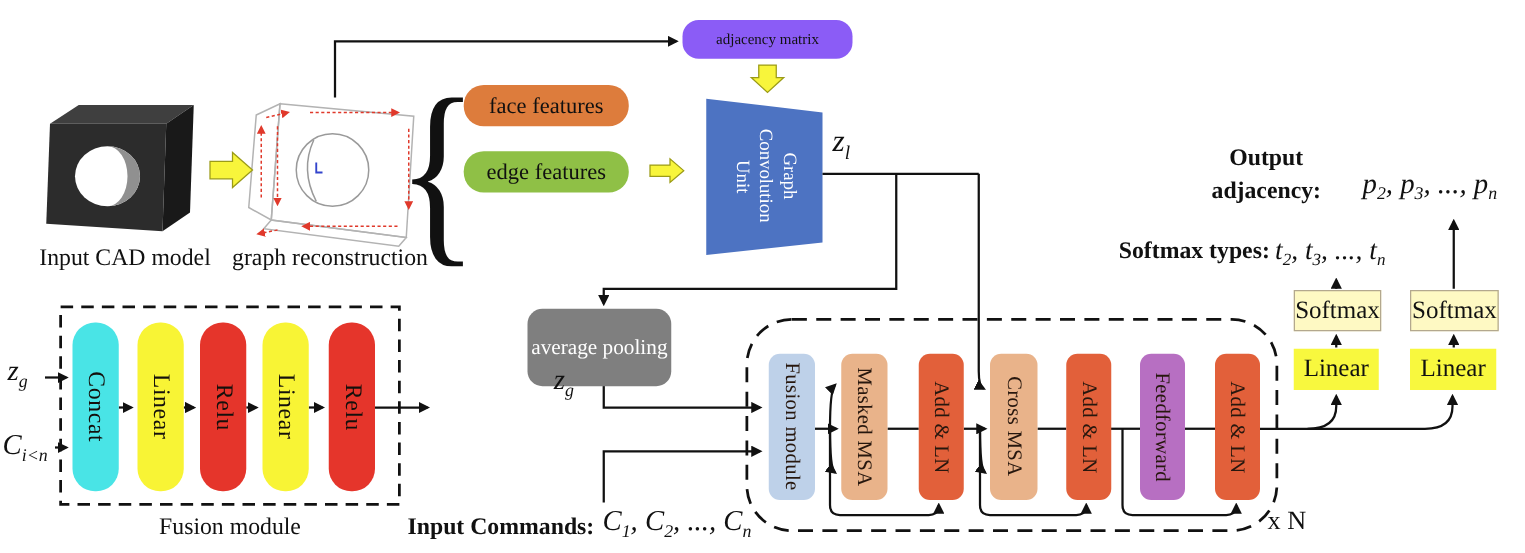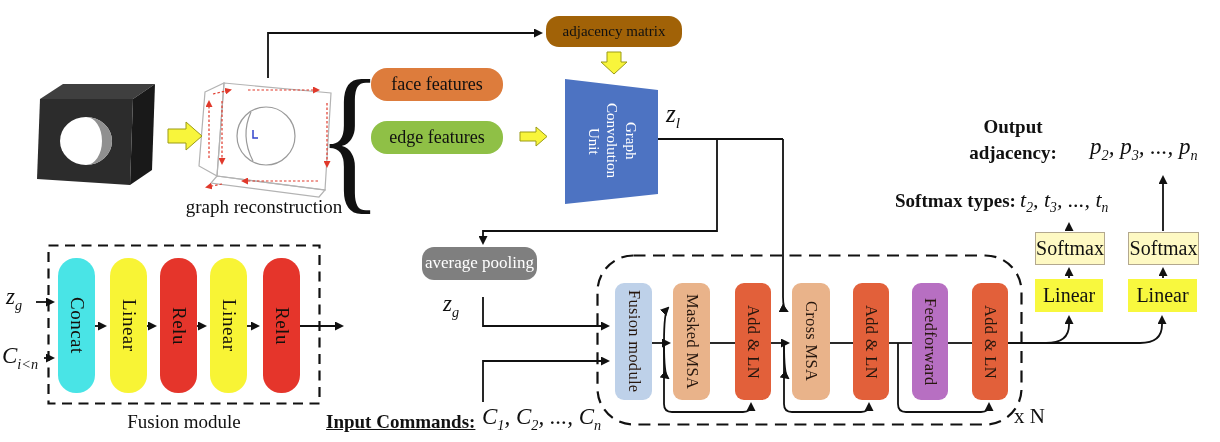--- a/index.html
+++ b/index.html
@@ -2,21 +2,21 @@
 <html><head>
 <meta charset="utf-8">
 <style>
   html,body{margin:0;padding:0;background:#fff;}
   #fig{position:relative;width:1220px;height:442px;background:#fff;overflow:hidden;
        font-family:"Liberation Serif","DejaVu Serif",serif;color:#111;}
   #wires{position:absolute;left:0;top:0;width:1220px;height:442px;}
   .abs{position:absolute;}
   .box{position:absolute;display:flex;align-items:center;justify-content:center;text-align:center;}
   .pillF{border-radius:16px;font-size:18px;color:#101010;}
-  .gray{background:#a16207;border-radius:13px;font-size:15px;}
+  .gray{background:#8b5cf6;border-radius:13px;font-size:12px;}
   .dgray{background:#7f7f7f;border-radius:12px;color:#fff;font-size:17px;line-height:1.3;}
   .vpill{border-radius:18px;}
   .vpill .vt{writing-mode:vertical-rl;text-orientation:mixed;font-size:19px;color:#14100c;letter-spacing:.5px;}
   .dec{border-radius:9px;}
   .dec .vt{writing-mode:vertical-rl;text-orientation:mixed;font-size:16.5px;color:#27170e;letter-spacing:.3px;}
   .gcu-text{display:flex;align-items:center;justify-content:center;}
   .gcu-cols{writing-mode:vertical-rl;text-orientation:mixed;color:#fff;font-size:15px;line-height:1.25;text-align:center;}
   .gcu-cols span{display:block;}
   .headbox{font-size:20px;}
   .ylw{background:#f8f83e;}
@@ -122,21 +122,21 @@
   <div class="box pillF" style="left:371px;top:121px;width:132px;height:33px;background:#8fc046;">edge features</div>
 
   <div class="abs gcu-text" style="left:567px;top:82px;width:90px;height:118px;">
     <div class="gcu-cols">
       <span>Graph</span>
       <span>Convolution</span>
       <span>Unit</span>
     </div>
   </div>
 
-  <div class="box dgray" style="left:422px;top:247px;width:115px;height:33px;">average pooling</div>
+  <div class="box dgray" style="left:422px;top:247px;width:115px;height:62px;">average pooling</div>
 
   <div class="box vpill" style="left:58px;top:258px;width:37px;height:135px;background:#49e4e6;">
       <span class="vt">Concat</span>
     </div>
   <div class="box vpill" style="left:110px;top:258px;width:37px;height:135px;background:#f8f435;">
       <span class="vt">Linear</span>
     </div>
   <div class="box vpill" style="left:160px;top:258px;width:37px;height:135px;background:#e5352b;">
       <span class="vt">Relu</span>
     </div>
@@ -167,23 +167,24 @@
     </div>
   <div class="box dec" style="left:972px;top:283px;width:36px;height:117px;background:#e2603a;">
       <span class="vt">Add &amp; LN</span>
     </div>
 
   <div class="box headbox ylw" style="left:1035px;top:279px;width:68px;height:33px;">Linear</div>
   <div class="box headbox cream" style="left:1035px;top:232px;width:68px;height:31px;">Softmax</div>
   <div class="box headbox ylw" style="left:1128px;top:279px;width:69px;height:33px;">Linear</div>
   <div class="box headbox cream" style="left:1128px;top:232px;width:69px;height:31px;">Softmax</div>
 
+  <div class="cap" style="left:18px;top:196px;width:164px;">Input CAD model</div>
   <div class="cap" style="left:182px;top:196px;width:164px;">graph reconstruction</div>
   <div class="cap" style="left:98px;top:411px;width:172px;">Fusion module</div>
-  <div class="boldlab" style="left:326px;top:411px;text-decoration:underline;">Input Commands:</div>
+  <div class="boldlab" style="left:326px;top:411px;">Input Commands:</div>
   <div class="boldlab" style="left:895px;top:190px;">Softmax types:</div>
   <div class="boldlab" style="left:952px;top:114px;width:122px;text-align:center;line-height:1.35;">Output adjacency:</div>
   <div class="cap" style="left:1014px;top:404px;font-size:21px;">x N</div>
 
   <div class="math mbig" style="left:666px;top:100px;">z<sub>l</sub></div>
   <div class="math" style="left:443px;top:291px;">z<sub>g</sub></div>
   <div class="math" style="left:6px;top:284px;">z<sub>g</sub></div>
   <div class="math" style="left:2px;top:343px;">C<sub>i&lt;n</sub></div>
   <div class="math" style="left:482px;top:404px;">C<sub>1</sub>, C<sub>2</sub>, ..., C<sub>n</sub></div>
   <div class="math" style="left:1020px;top:187px;font-size:22px;">t<sub>2</sub>, t<sub>3</sub>, ..., t<sub>n</sub></div>

